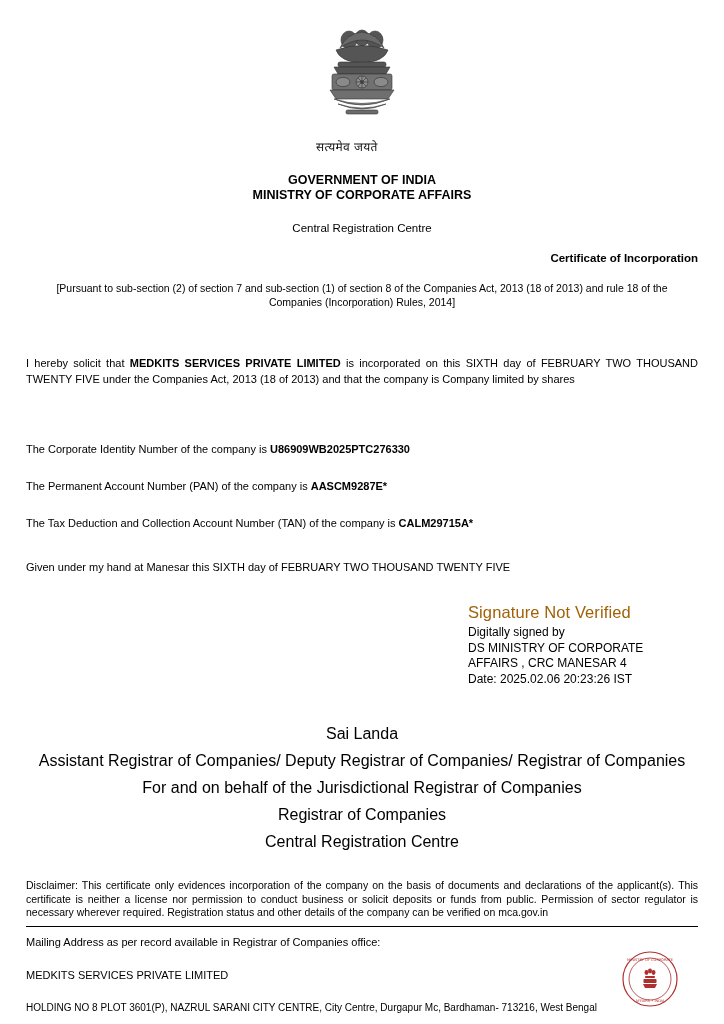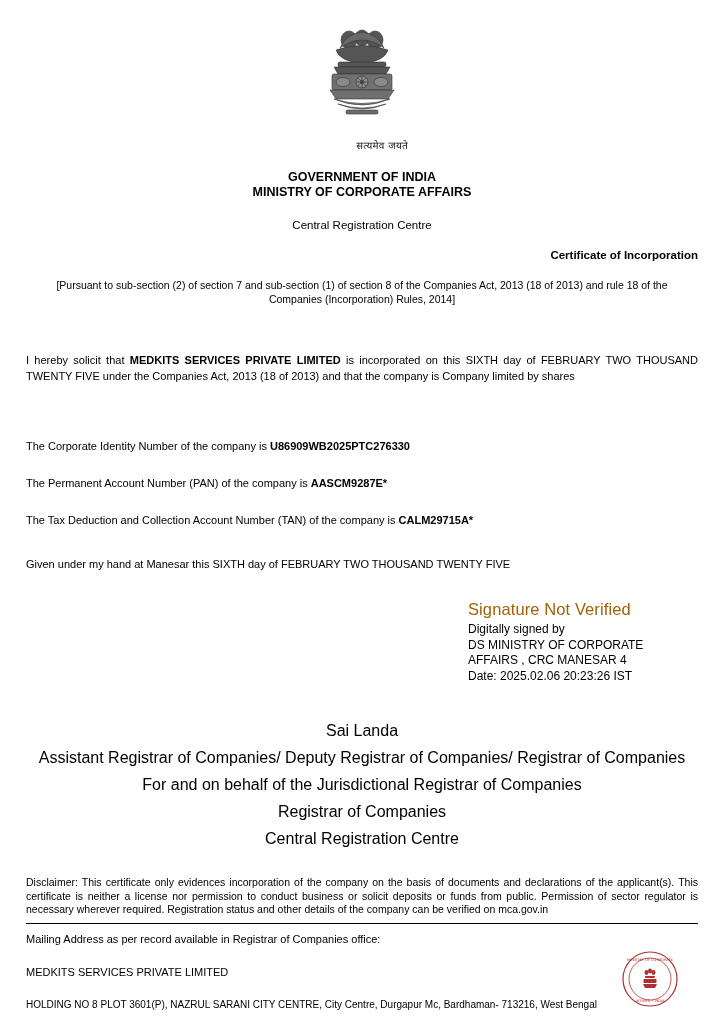--- a/index.html
+++ b/index.html
@@ -30,23 +30,23 @@
     justify-content: center;
     padding-top: 22px;
   }
   .emblem {
     width: 92px;
     height: 118px;
     position: relative;
   }
   .emblem svg { display: block; }
   .emblem-motto {
-    text-align: right;
+    text-align: left;
     font-family: "DejaVu Sans", sans-serif;
-    font-size: 10px;
+    font-size: 12px;
     letter-spacing: .3px;
     color: #111;
     margin-top: -2px;
   }
 
   
   .gov-title {
     text-align: center;
     font-weight: bold;
     font-size: 12.5px;

